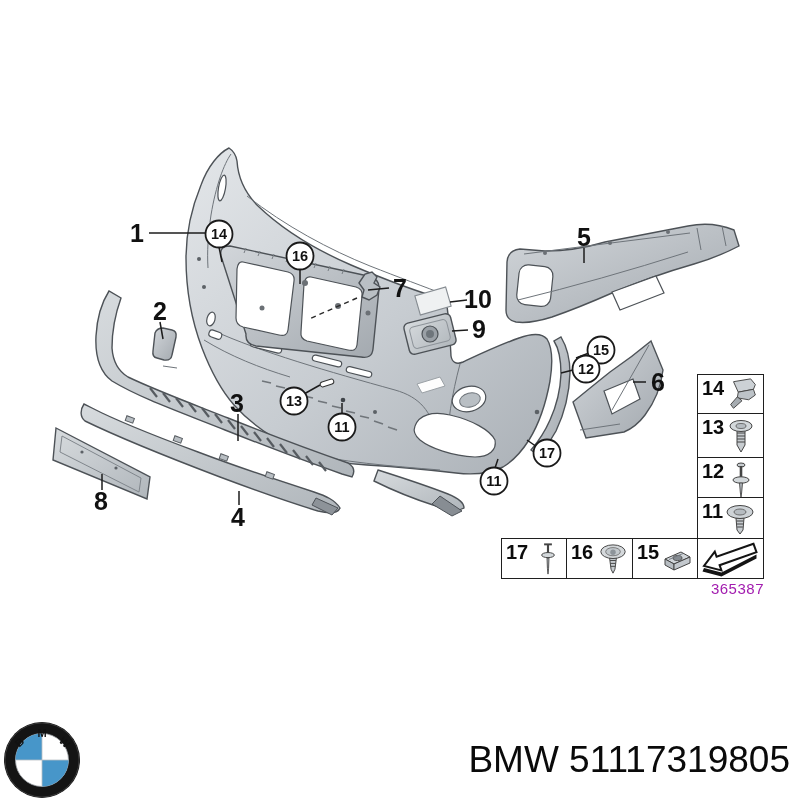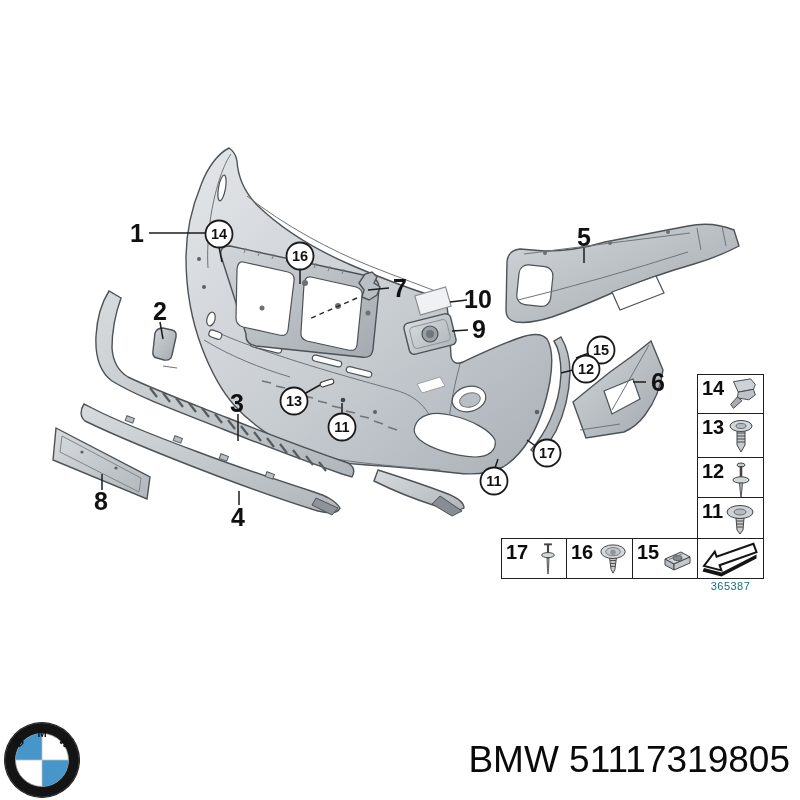--- a/index.html
+++ b/index.html
@@ -9,21 +9,21 @@
   .lbl{font-size:25px;font-weight:bold;}
   .clbl{font-size:14.5px;font-weight:bold;text-anchor:middle;}
   .leader{stroke:#1c1c1c;stroke-width:1.5;fill:none;}
   .dashed{stroke:#2a2a2a;stroke-width:1.4;fill:none;stroke-dasharray:5 4;}
   .part{stroke:#4d5257;stroke-width:1.4;}
   .thin{stroke:#6e747a;stroke-width:1;fill:none;}
   .hole{fill:#ffffff;stroke:#4d5257;stroke-width:1.2;}
   .cell{position:absolute;box-sizing:border-box;border:1.5px solid #1f1f1f;background:#fff;}
   .cnum{position:absolute;left:4px;top:2px;font-size:20px;font-weight:bold;color:#0c0c0c;}
   .cicon{position:absolute;}
-  #figno{position:absolute;left:697px;top:580px;width:67px;text-align:center;font-size:11px;color:#0f766e;letter-spacing:.5px;}
+  #figno{position:absolute;left:697px;top:580px;width:67px;text-align:right;font-size:15px;color:#a21caf;letter-spacing:.5px;}
   #parttext{position:absolute;left:390px;top:739px;width:400px;text-align:right;font-size:37px;color:#0a0a0a;white-space:nowrap;}
   #roundel{position:absolute;left:2px;top:720px;}
 </style>
 </head>
 <body>
 
 <div id="stage">
 
 <svg id="art" width="800" height="620" viewBox="0 0 800 620">
   <defs>

